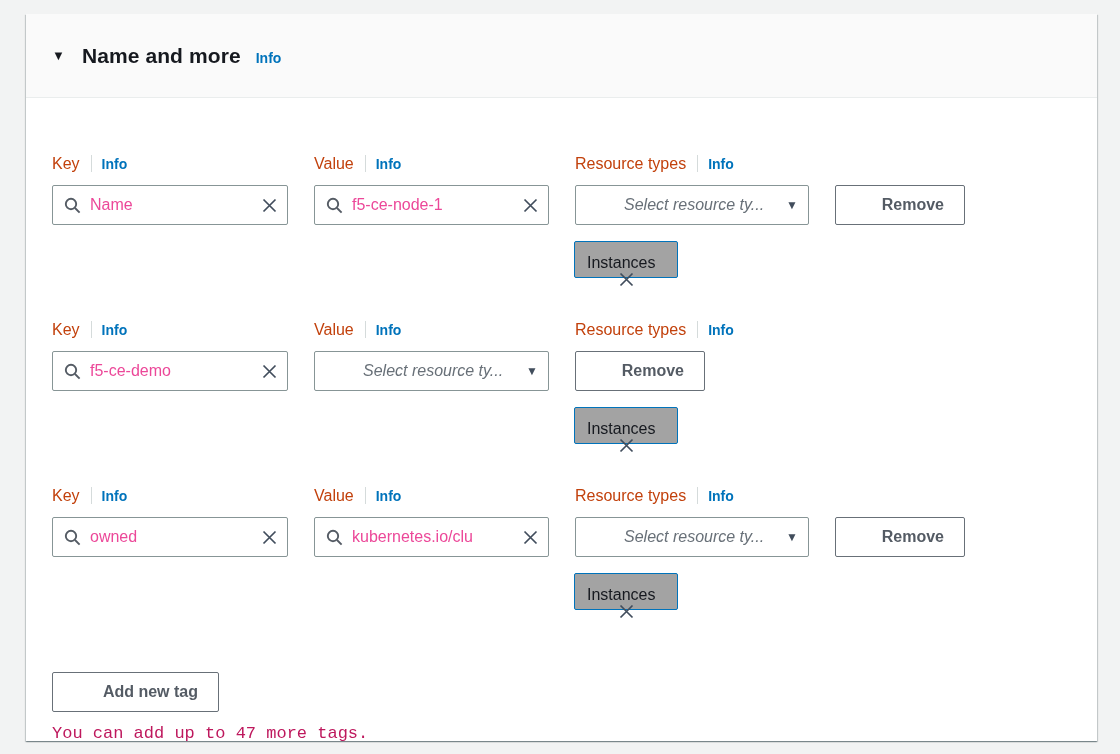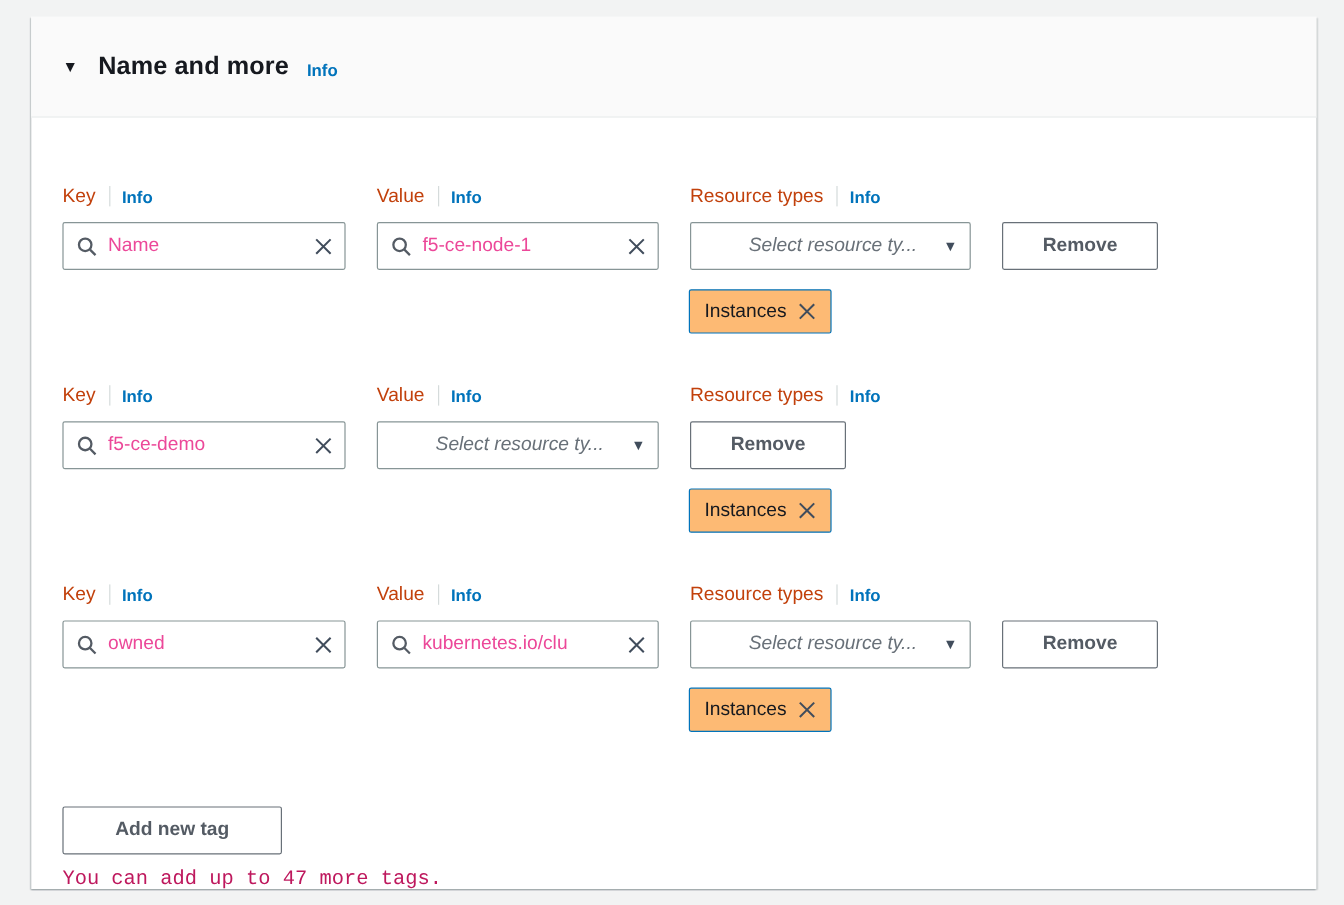--- a/index.html
+++ b/index.html
@@ -124,42 +124,44 @@
     height: 40px;
     background: #ffffff;
     border: 1px solid #687078;
     border-radius: 2px;
     font-family: "Liberation Sans", sans-serif;
     font-size: 16px;
     font-weight: bold;
     color: #545b64;
     cursor: pointer;
     padding: 0 20px;
+    text-align: right;
   }
   .remove-btn { width: 130px; }
 
   .token-line { margin-top: 16px; }
   .token {
     display: inline-flex;
     align-items: center;
     height: 37px;
-    background: #fdba74;
+    background: #a3a3a3;
     border: 1px solid #0073bb;
     border-radius: 2px;
     padding: 12px 12px;
     margin-left: 522px; 
+    flex-direction: column;
   }
   .token-label { font-size: 16px; color: #16191f; margin-right: 10px; }
   .token-dismiss {
     border: none; background: transparent;
     display: inline-flex; align-items: center;
     cursor: pointer; padding: 0;
   }
 
-  .add-tag-btn { margin-top: 20px; width: 183px; }
+  .add-tag-btn { margin-top: 20px; width: 167px; }
   .footer-note {
     margin-top: 12px;
     font-size: 17px;
     color: #be185d;
     font-family: Liberation Mono, monospace;
   }
   .x-glyph { stroke: #414d5c; stroke-width: 1.7; }
 </style>
 </head>
 <body>

